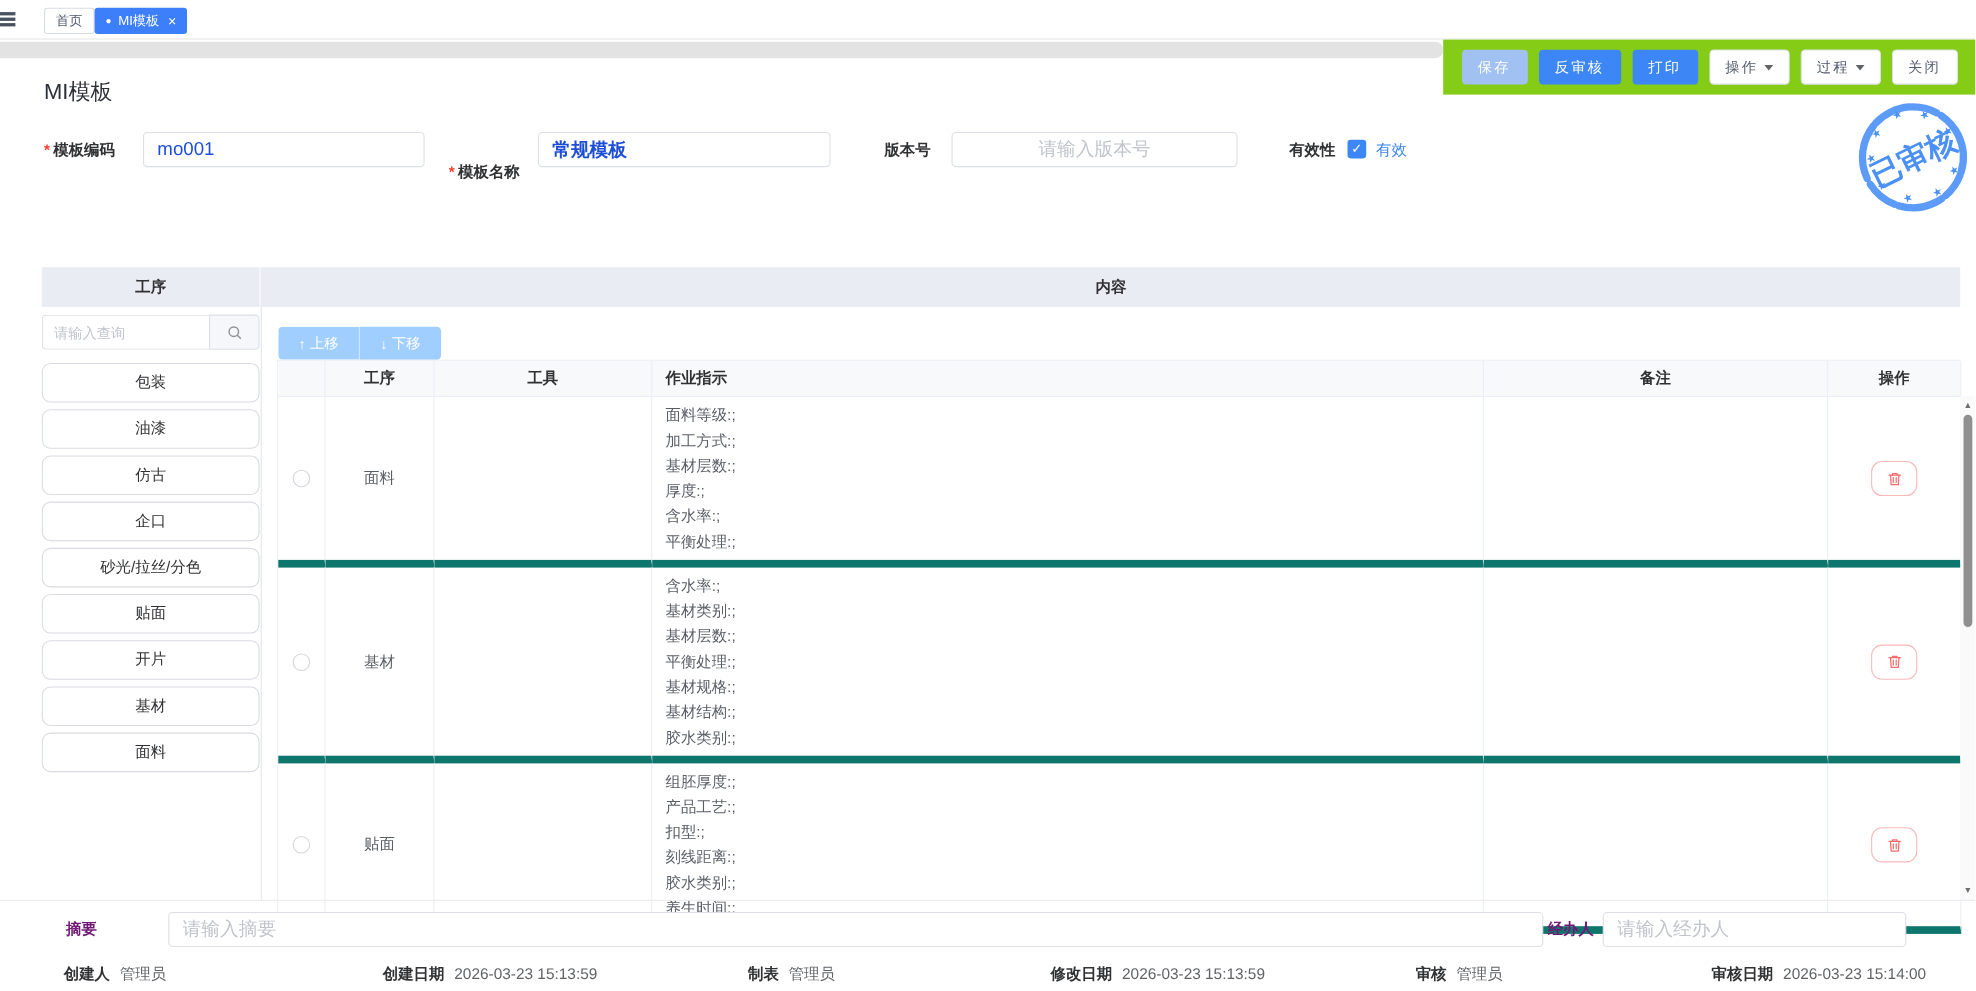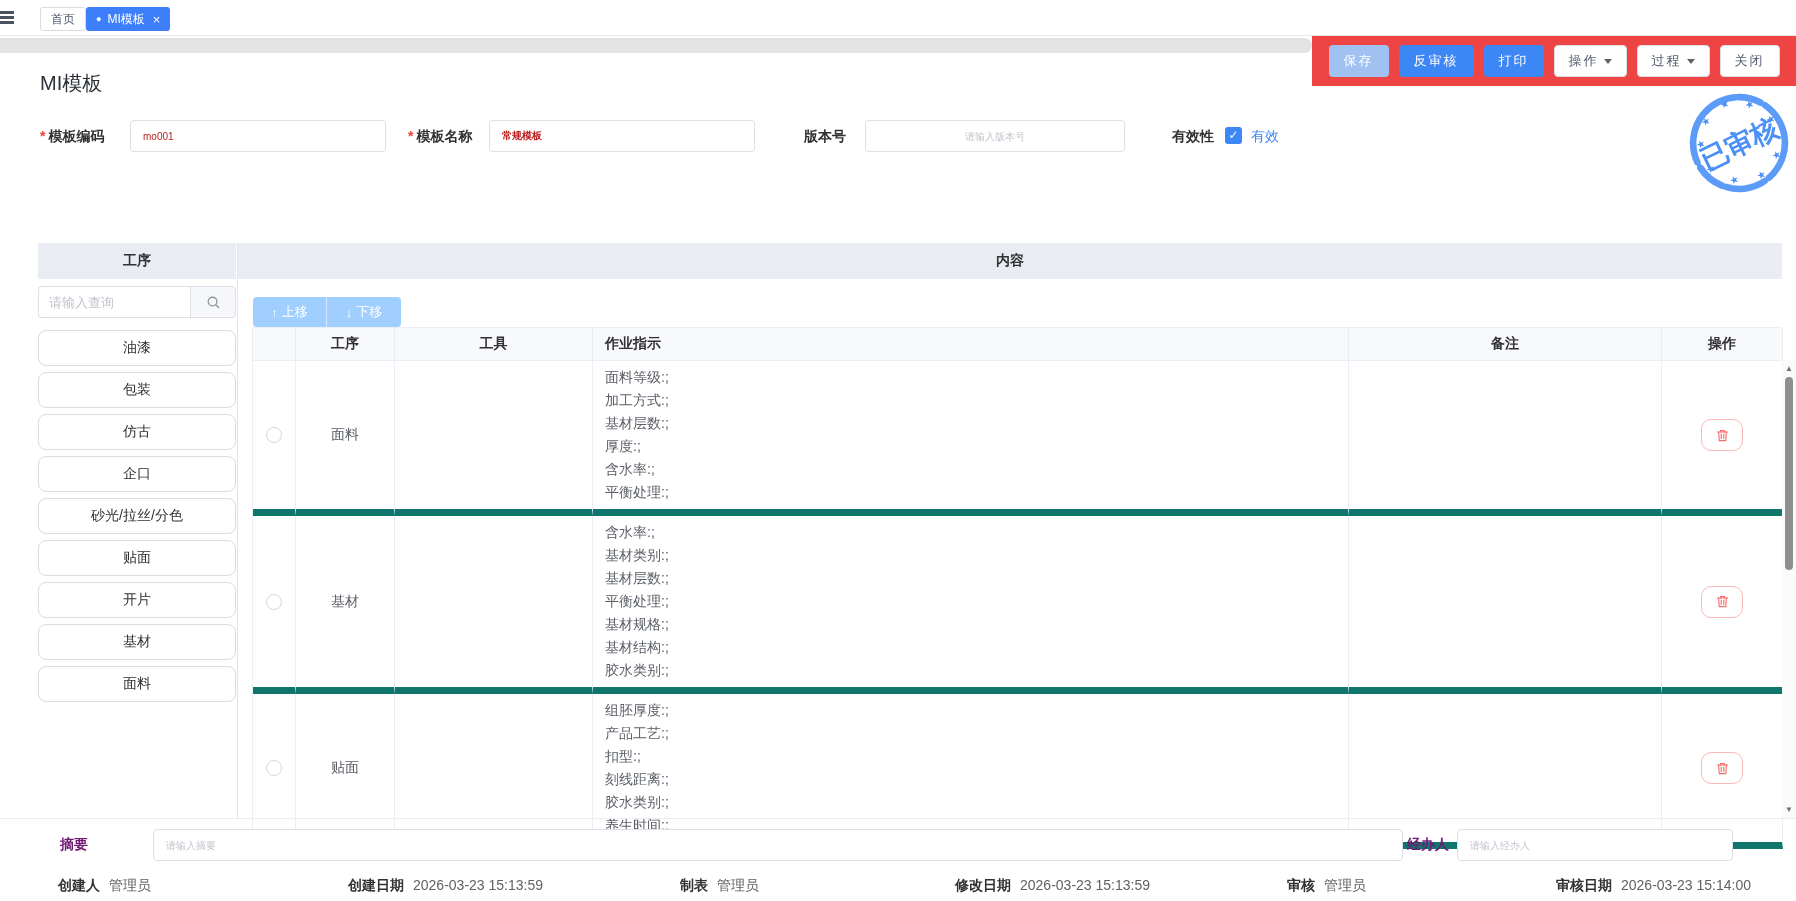--- a/index.html
+++ b/index.html
@@ -11,32 +11,32 @@
   .burger{position:absolute;left:0;top:11px;width:10px;}
   .burger i{display:block;height:2.5px;background:#4a5160;margin-bottom:2.5px;width:14px;}
   .tab{position:absolute;top:7px;height:24px;display:flex;align-items:center;font-size:12px;padding:0 10px;border-radius:3px;cursor:pointer;}
   .tab-home{left:40px;background:#fff;border:1px solid #d8dce5;color:#515a6e;}
   .tab-active{left:86px;background:#3d7ffa;color:#fff;gap:6px;}
   .tab-dot{font-size:9px;line-height:1;}
   .tab-close{font-size:13px;margin-left:2px;}
 
   
   .hthumb{position:absolute;left:0;top:38px;width:1312px;height:15px;background:#e3e3e3;border-radius:0 8px 8px 0;}
-  .gray-panel{position:absolute;left:1312px;top:36px;width:484px;height:50px;background:#ef4444;display:flex;align-items:center;justify-content:center;gap:10px;}
+  .gray-panel{position:absolute;left:1312px;top:36px;width:484px;height:50px;background:#84cc16;display:flex;align-items:center;justify-content:center;gap:10px;}
   .btn{height:32px;border-radius:4px;border:1px solid transparent;font-size:13px;letter-spacing:2px;padding:0 14px;display:flex;align-items:center;gap:5px;cursor:pointer;white-space:nowrap;}
   .btn-primary{background:#3d86f5;color:#fff;}
   .btn-primary-light{background:#a0c1f1;color:#fff;}
   .btn-plain{background:#fff;border-color:#dcdfe6;color:#515a6e;}
   .caret{width:0;height:0;border-left:4px solid transparent;border-right:4px solid transparent;border-top:5px solid #606266;display:inline-block;}
 
   
   .page-title{position:absolute;left:40px;top:70px;font-size:20px;font-weight:500;color:#2b2f36;}
   .fld-label{position:absolute;top:128px;font-size:14px;font-weight:bold;color:#303133;white-space:nowrap;}
   .req{color:#f04134;margin-right:3px;font-weight:bold;}
-  .inp{position:absolute;top:120px;height:32px;border:1px solid #dcdfe6;border-radius:4px;font-size:10px;color:#b91c1c;padding:3px 12px;outline:none;background:#fff;}
+  .inp{position:absolute;top:120px;height:32px;border:1px solid #dcdfe6;border-radius:4px;font-size:17px;color:#1d4ed8;padding:3px 12px;outline:none;background:#fff;}
   .inp::placeholder{color:#c0c4cc;}
   .checkbox{position:absolute;left:1225px;top:127px;width:17px;height:17px;background:#3d86f5;border-radius:3px;color:#fff;font-size:12px;line-height:17px;text-align:center;cursor:pointer;}
   .check-text{position:absolute;left:1251px;top:128px;font-size:14px;color:#3d86f5;}
 
   .stamp{position:absolute;left:1686px;top:90px;}
 
   
   .panel-head{position:absolute;top:243px;height:36px;background:#eaecf3;display:flex;align-items:center;justify-content:center;font-size:14px;font-weight:bold;color:#303133;}
   .ph-left{left:38px;width:198px;}
   .ph-right{left:238px;width:1544px;}
@@ -124,21 +124,21 @@
     <button class="btn btn-plain">
         <span>关闭</span>
       </button>
   </div>
 
   <div class="page-title">MI模板</div>
 
   <div class="fld-label" style="left:40px;"><span class="req">*</span><span>模板编码</span></div>
   <input class="inp" style="left: 130px; width: 256px;" value="mo001">
 
-  <div class="fld-label" style="left:408px;"><span class="req">*</span><span>模板名称</span></div>
+  <div class="fld-label" style="left:408px;margin-top:20px;"><span class="req">*</span><span>模板名称</span></div>
   <input class="inp" style="left: 489px; width: 266px; font-weight: bold;" value="常规模板">
 
   <div class="fld-label" style="left:804px;"><span>版本号</span></div>
   <input class="inp" style="left: 865px; width: 260px; text-align: center;" placeholder="请输入版本号">
 
   <div class="fld-label" style="left:1172px;"><span>有效性</span></div>
   <div class="checkbox"><span>✓</span></div>
   <div class="check-text">有效</div>
 
   <svg class="stamp" width="106" height="106" viewBox="0 0 104 104">
@@ -166,22 +166,22 @@
   <div class="search-row">
     <input class="search-input" placeholder="请输入查询" style="">
     <div class="search-btn">
       <svg width="15" height="15" viewBox="0 0 16 16">
           <circle cx="7" cy="7" r="4.6" fill="none" stroke="#909399" stroke-width="1.4"></circle>
           <line x1="10.4" y1="10.4" x2="13.4" y2="13.4" stroke="#909399" stroke-width="1.4" stroke-linecap="round"></line>
         </svg>
     </div>
   </div>
   <div class="proc-list">
+      <div class="proc-item">包装</div>
       <div class="proc-item">油漆</div>
-      <div class="proc-item">包装</div>
       <div class="proc-item">仿古</div>
       <div class="proc-item">企口</div>
       <div class="proc-item">砂光/拉丝/分色</div>
       <div class="proc-item">贴面</div>
       <div class="proc-item">开片</div>
       <div class="proc-item">基材</div>
       <div class="proc-item">面料</div>
     </div>
 
   <div class="move-toolbar">

